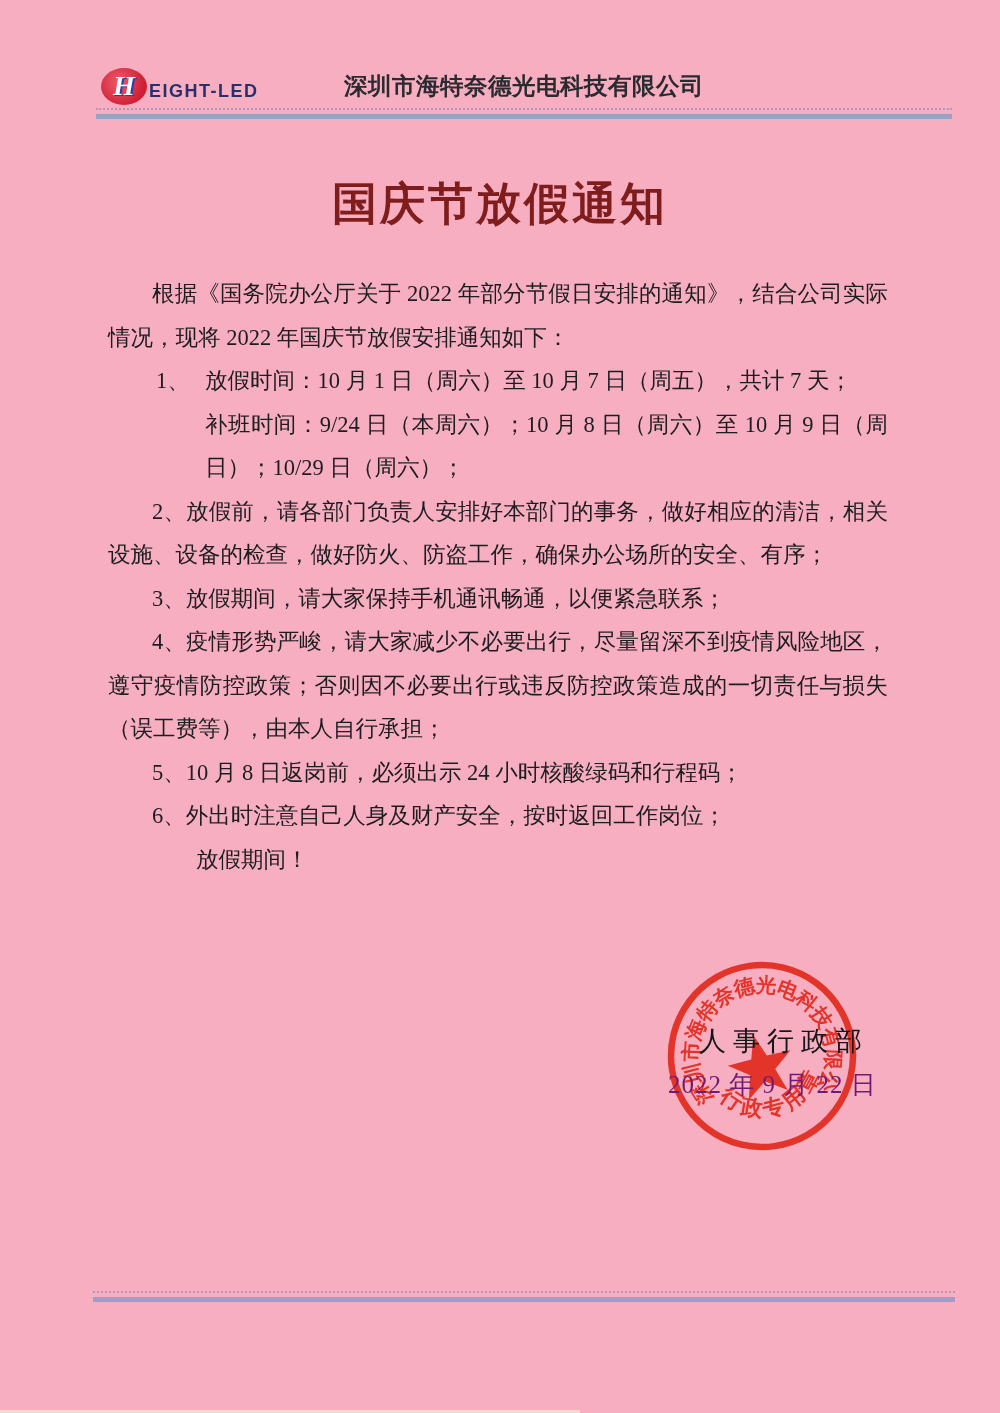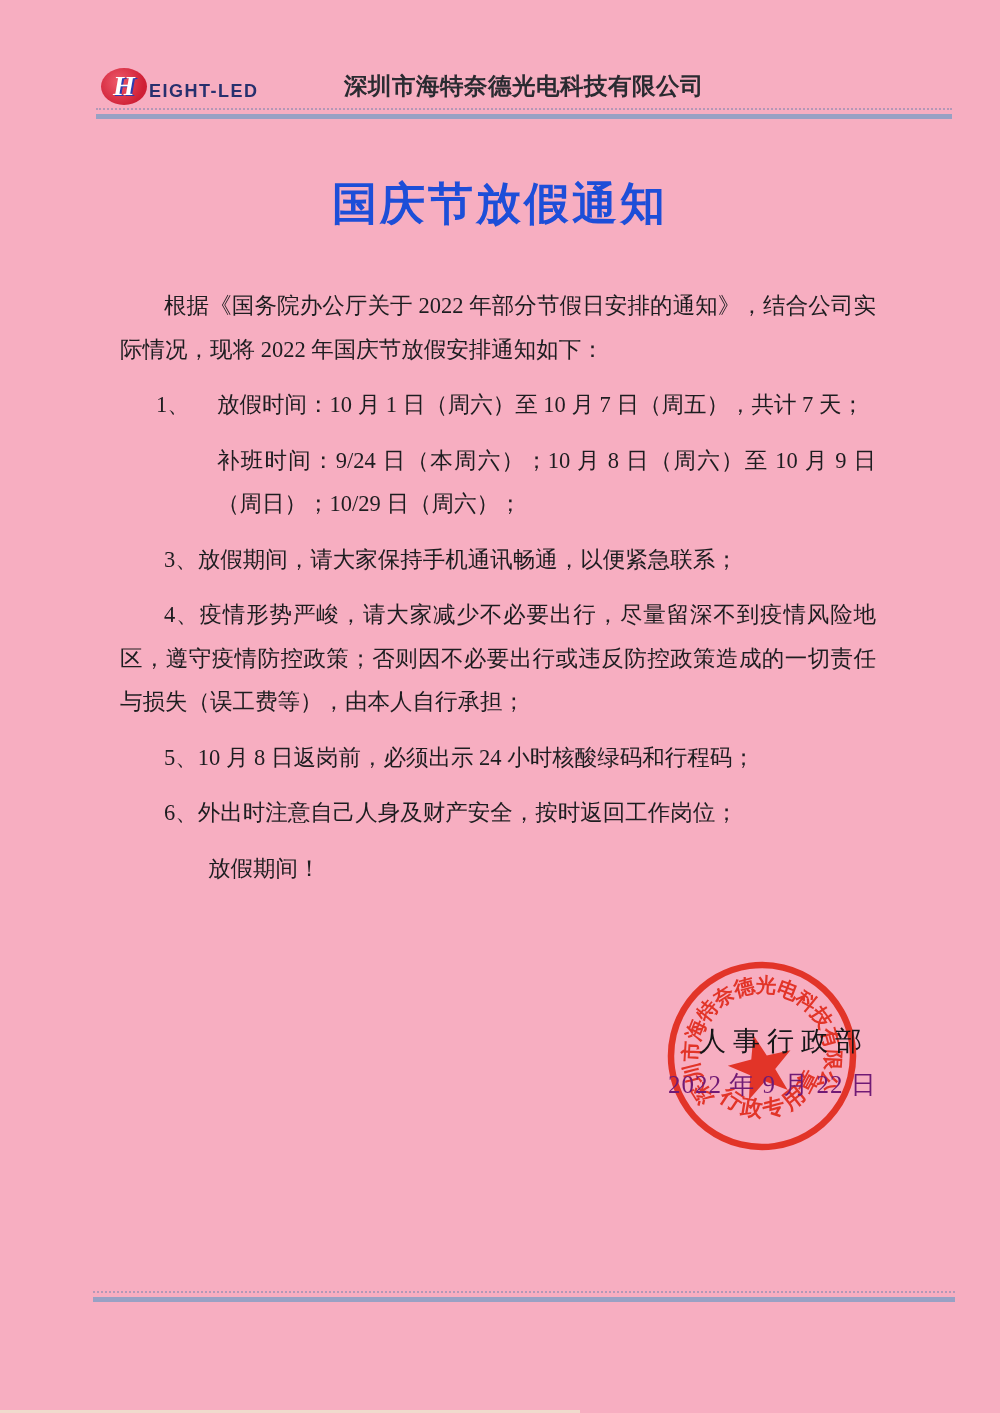--- a/index.html
+++ b/index.html
@@ -47,29 +47,29 @@
     content: ""; display: block; margin-top: 4px; height: 4.5px;
     background: #98a1c4;
   }
   .rule-top { top: 108px; }
   .rule-bottom { top: 1291px; left: 93px; width: 862px; }
   
   .title {
     position: absolute; top: 174px; left: 0; width: 100%;
     margin: 0; text-align: center;
     font-size: 45px; font-weight: 700; letter-spacing: 3px;
-    color: #1d4ed8;
+    color: #7f1d1d;
   }
   
   .bodytext {
     position: absolute; left: 108px; top: 272px; width: 780px;
     font-size: 22.5px; line-height: 43.5px;
     text-align: justify;
   }
-  .bodytext p { margin: 12px; }
+  .bodytext p { margin: 0; }
   .indent { text-indent: 44px; }
   .item-hang { position: relative; padding-left: 97px; }
   .item-hang .num { position: absolute; left: 48px; top: 0; }
   .notice-end { text-indent: 88px; }
   
   .sig-dept {
     position: absolute; left: 699px; top: 1023px; z-index: 3;
     font-size: 27px; letter-spacing: 7px; color: #161618;
   }
   .sig-date {
@@ -107,20 +107,21 @@
 
   <main class="bodytext">
     <p class="indent">根据《国务院办公厅关于 2022 年部分节假日安排的通知》，结合公司实际情况，现将 2022 年国庆节放假安排通知如下：</p>
 
     <div class="item-hang">
       <span class="num">1、</span>
       <p>放假时间：10 月 1 日（周六）至 10 月 7 日（周五），共计 7 天；</p>
       <p>补班时间：9/24 日（本周六）；10 月 8 日（周六）至 10 月 9 日（周日）；10/29 日（周六）；</p>
     </div>
 
+    <p class="indent">2、放假前，请各部门负责人安排好本部门的事务，做好相应的清洁，相关设施、设备的检查，做好防火、防盗工作，确保办公场所的安全、有序；</p>
     <p class="indent">3、放假期间，请大家保持手机通讯畅通，以便紧急联系；</p>
     <p class="indent">4、疫情形势严峻，请大家减少不必要出行，尽量留深不到疫情风险地区，遵守疫情防控政策；否则因不必要出行或违反防控政策造成的一切责任与损失（误工费等），由本人自行承担；</p>
     <p class="indent">5、10 月 8 日返岗前，必须出示 24 小时核酸绿码和行程码；</p>
     <p class="indent">6、外出时注意自己人身及财产安全，按时返回工作岗位；</p>
     <p class="notice-end">放假期间！</p>
   </main>
 
   <div class="sig-dept">人事行政部</div>
   <div class="sig-date">2022 年 9 月 22 日</div>
 

